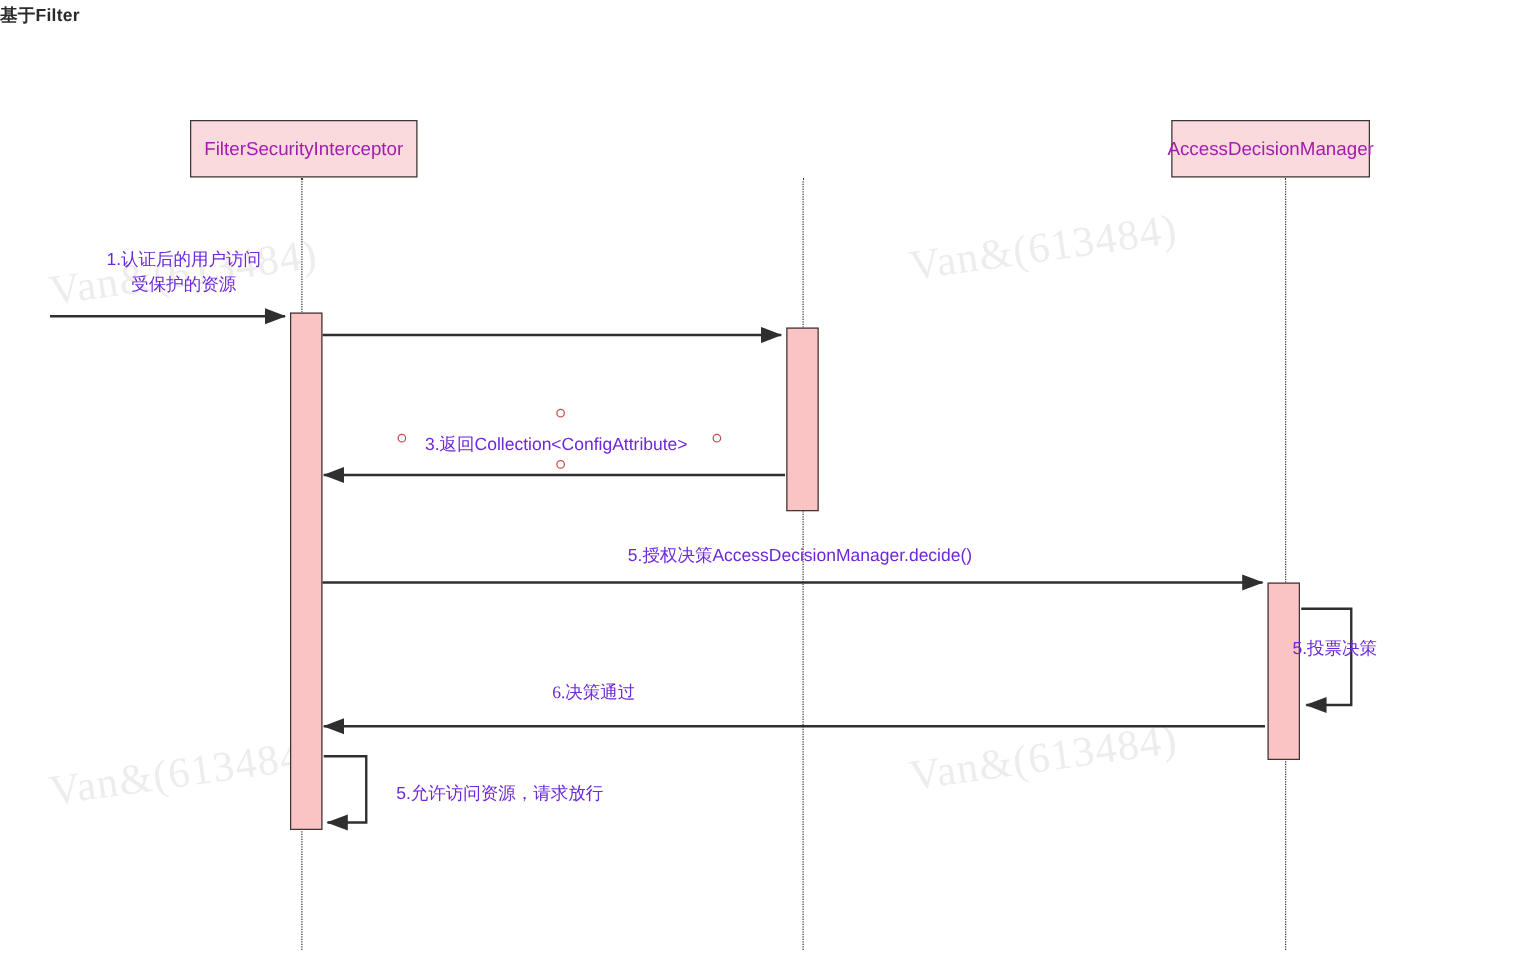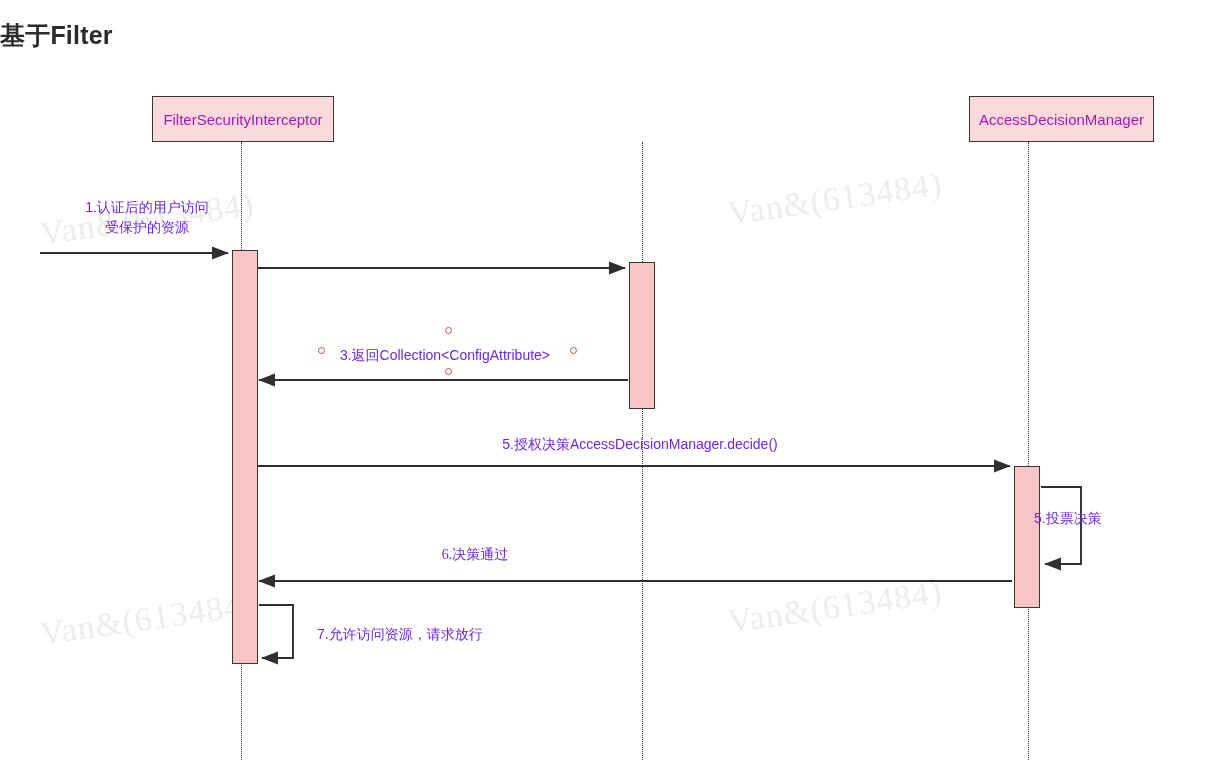--- a/index.html
+++ b/index.html
@@ -18,26 +18,25 @@
     position: absolute;
     left: 0;
     top: 0;
     width: 1222px;
     height: 770px;
   }
   .page-title {
     position: absolute;
     left: 0px;
     top: 4px;
-    font-size: 25px;
+    font-size: 14px;
     font-weight: bold;
     color: #2b2b2b;
     letter-spacing: 0.2px;
     white-space: nowrap;
-    margin-top: 15px;
   }
   
   .wm-layer {
     position: absolute;
     left: 0; top: 0;
     width: 1222px; height: 770px;
     pointer-events: none;
     z-index: 1;
   }
   .wm {
@@ -127,21 +126,21 @@
     <div class="lifeline" style="left:642px;  top:142px; height:618px;"></div>
     <div class="lifeline" style="left:1028px; top:142px; height:618px;"></div>
 
     <div class="activation" style="left:232px;  top:250px; height:414px;"></div>
     <div class="activation" style="left:629px;  top:262px; height:147px;"></div>
     <div class="activation" style="left:1014px; top:466px; height:142px;"></div>
 
     <div class="participant" style="left:152px; top:96px; width:182px;">
       <span>FilterSecurityInterceptor</span>
     </div>
-    <div class="participant" style="left:969px; top:96px; width:185px;">
+    <div class="participant" style="left:937px; top:96px; width:159px;">
       <span>AccessDecisionManager</span>
     </div>
 
     <svg class="arrows">
       <defs>
         <marker id="solidArrow" viewBox="0 0 10 10" refX="9.5" refY="5" markerWidth="9" markerHeight="9" orient="auto-start-reverse">
           <path d="M 0 1.2 L 10 5 L 0 8.8 z" fill="#2f2f2f"></path>
         </marker>
       </defs>
 
@@ -165,21 +164,21 @@
 
 
     <div class="msg-label center" style="left:330px; top:345px; width:230px;">3.返回Collection&lt;ConfigAttribute&gt;</div>
 
     <div class="msg-label center" style="left:430px; top:434px; width:420px;">5.授权决策AccessDecisionManager.decide()</div>
 
     <div class="msg-label left" style="left:1034px; top:508px; width:115px;">5.投票决策</div>
 
     <div class="msg-label center" style="left:380px; top:545px; width:190px;font-family:Liberation Serif, serif;">6.决策通过</div>
 
-    <div class="msg-label left" style="left:317px; top:624px; width:210px;">7.允许访问资源，请求放行</div>
+    <div class="msg-label left" style="left:317px; top:624px; width:210px;">5.允许访问资源，请求放行</div>
 
     <div class="handle" style="left:445px; top:327px;"></div>
     <div class="handle" style="left:445px; top:368px;"></div>
     <div class="handle" style="left:318px; top:347px;"></div>
     <div class="handle" style="left:570px; top:347px;"></div>
 
   </div>
 </div>
 
 </body></html>

